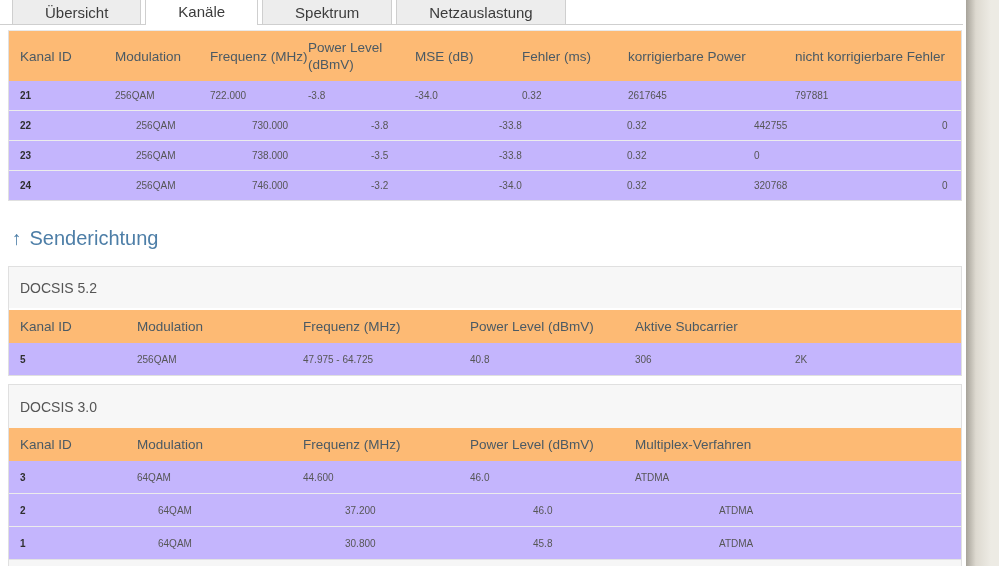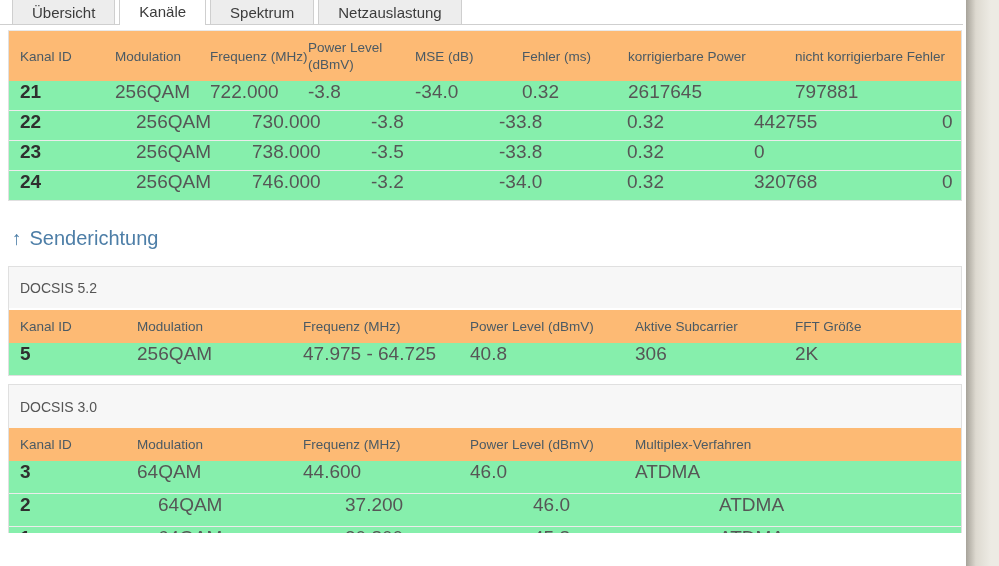--- a/index.html
+++ b/index.html
@@ -22,21 +22,21 @@
   
   .tabbar { position: absolute; top: 0; left: 0; width: 963px; height: 25px; }
   .tabbar::after {
     content: ""; position: absolute; left: 0; right: 0; bottom: 0;
     border-bottom: 1px solid #cfcfcf;
   }
   .tabs { display: flex; gap: 4px; padding-left: 12px; height: 100%; align-items: flex-end; }
   .tab {
     box-sizing: border-box;
     height: 25px; line-height: 26px;
-    padding: 0 19px;
+    padding: 0 32px;
     background: #ededed;
     border: 1px solid #cfcfcf; border-top: none; border-bottom: none;
     font-size: 15px; color: #3c3c3c;
     white-space: nowrap; cursor: pointer;
     position: relative;
   }
   .tab.active {
     background: #ffffff; height: 26px; z-index: 2;
   }
 
@@ -47,24 +47,24 @@
     border: 1px solid #e0e0e0;
     background: #fff;
   }
   .thead {
     display: flex; align-items: center;
     background: #fdba74; color: #4b5a64;
     font-size: 13.5px;
     padding-left: 11px;
   }
   .trow {
-    display: flex; 
+    display: flex; align-items: center;
     height: 29px; padding-left: 11px;
-    font-size: 19px; color: #565656;
-    background: #86efac;
+    font-size: 10px; color: #565656;
+    background: #c4b5fd;
   }
   .trow + .trow { border-top: 1px solid #ececec; gap: 21px; }
   .tcell { flex: none; box-sizing: border-box; white-space: nowrap; overflow: hidden; }
   .cell-id { font-weight: bold; color: #2f2f2f; }
 
   
   .t1c0 { width: 95px; }  .t1c1 { width: 95px; }  .t1c2 { width: 98px; }
   .t1c3 { width: 107px; } .t1c4 { width: 107px; } .t1c5 { width: 106px; }
   .t1c6 { width: 167px; } .t1c7 { flex: 1; }
   .wrap { white-space: normal; padding-right: 22px; line-height: 17px; }
@@ -87,21 +87,21 @@
     font-size: 14px;
     display: flex; align-items: center;
     padding-left: 11px;
     border-bottom: 2px solid #ffffff;
   }
   #docsis31-panel { top: 266px; height: 110px; }
   #docsis31-panel .strip { height: 41px; }
   #docsis31-panel .thead { height: 33px; }
   #docsis31-panel .trow { height: 32px; }
 
-  #docsis30-panel { top: 384px; height: 149px; border-bottom: none; overflow: hidden; }
+  #docsis30-panel { top: 384px; height: 182px; border-bottom: none; overflow: hidden; }
   #docsis30-panel .strip { height: 43px; border-bottom: none; }
   #docsis30-panel .thead { height: 33px; }
   #docsis30-panel .trow { height: 32px; }
   #docsis30-panel .trow + .trow { height: 32px; border-top: 1px solid #ececec; }
   .partial-strip {
     height: 12px; background: #f6f6f6; border-top: 1px solid #e3e3e3;
   }
 
   
   .tuc0 { width: 117px; } .tuc1 { width: 166px; } .tuc2 { width: 167px; }
@@ -177,21 +177,20 @@
 </div>
 
 <div class="panel" id="docsis31-panel">
   <div class="strip">DOCSIS 5.2</div>
   <div class="thead">
     <div class="tcell tuc0">Kanal ID</div>
     <div class="tcell tuc1">Modulation</div>
     <div class="tcell tuc2">Frequenz (MHz)</div>
     <div class="tcell tuc3">Power Level (dBmV)</div>
     <div class="tcell tuc4">Aktive Subcarrier</div>
-    <div class="tcell tuc5">FFT Größe</div>
   </div>
   <div class="trow">
     <div class="tcell tuc0 cell-id">5</div>
     <div class="tcell tuc1">256QAM</div>
     <div class="tcell tuc2">47.975 - 64.725</div>
     <div class="tcell tuc3">40.8</div>
     <div class="tcell tuc4">306</div>
     <div class="tcell tuc5">2K</div>
   </div>
 </div>

